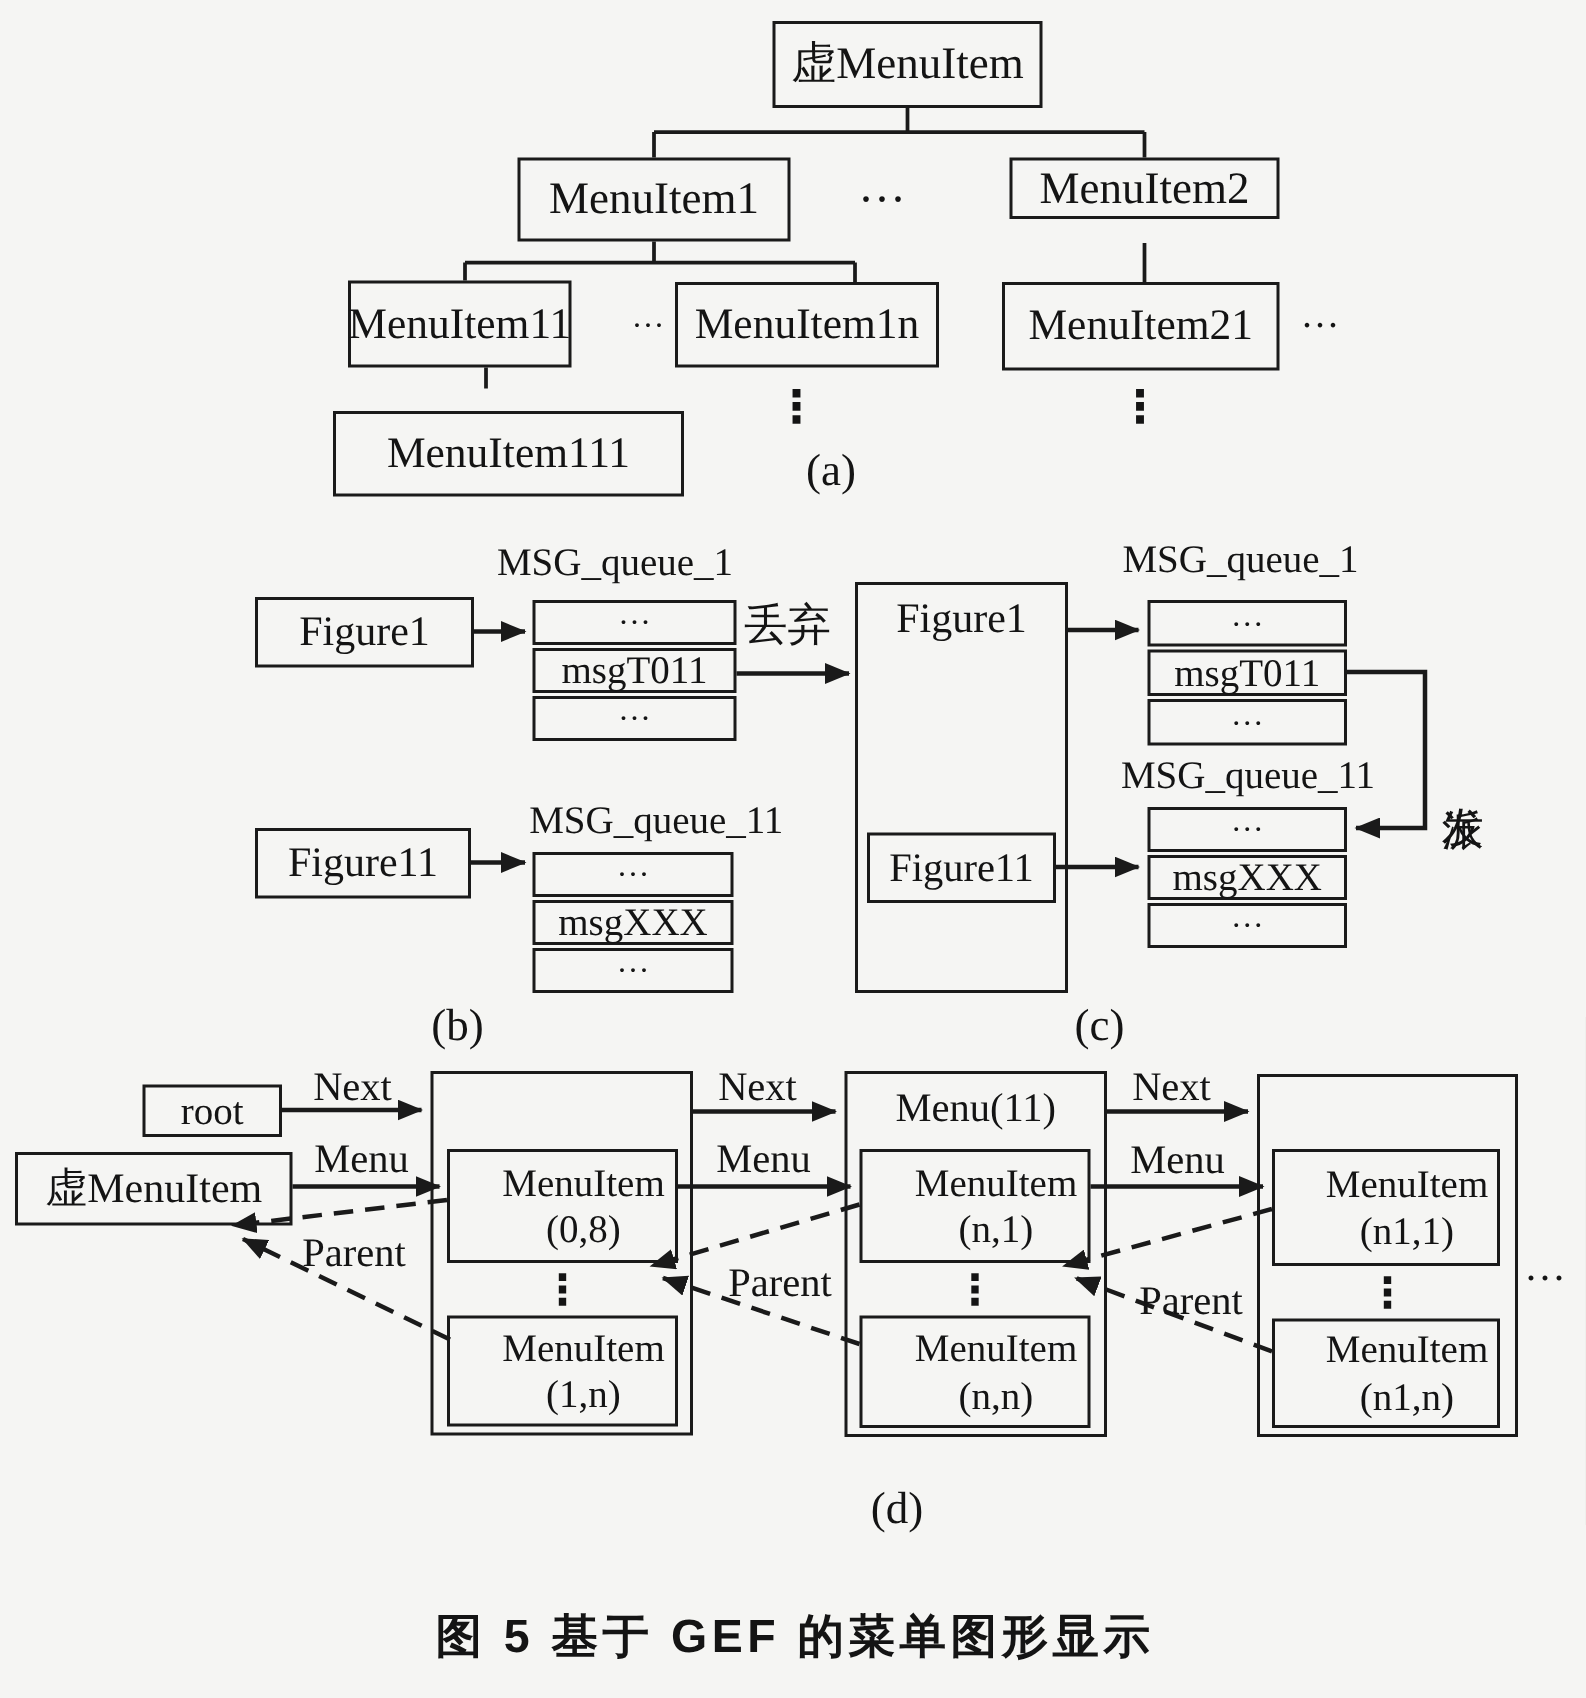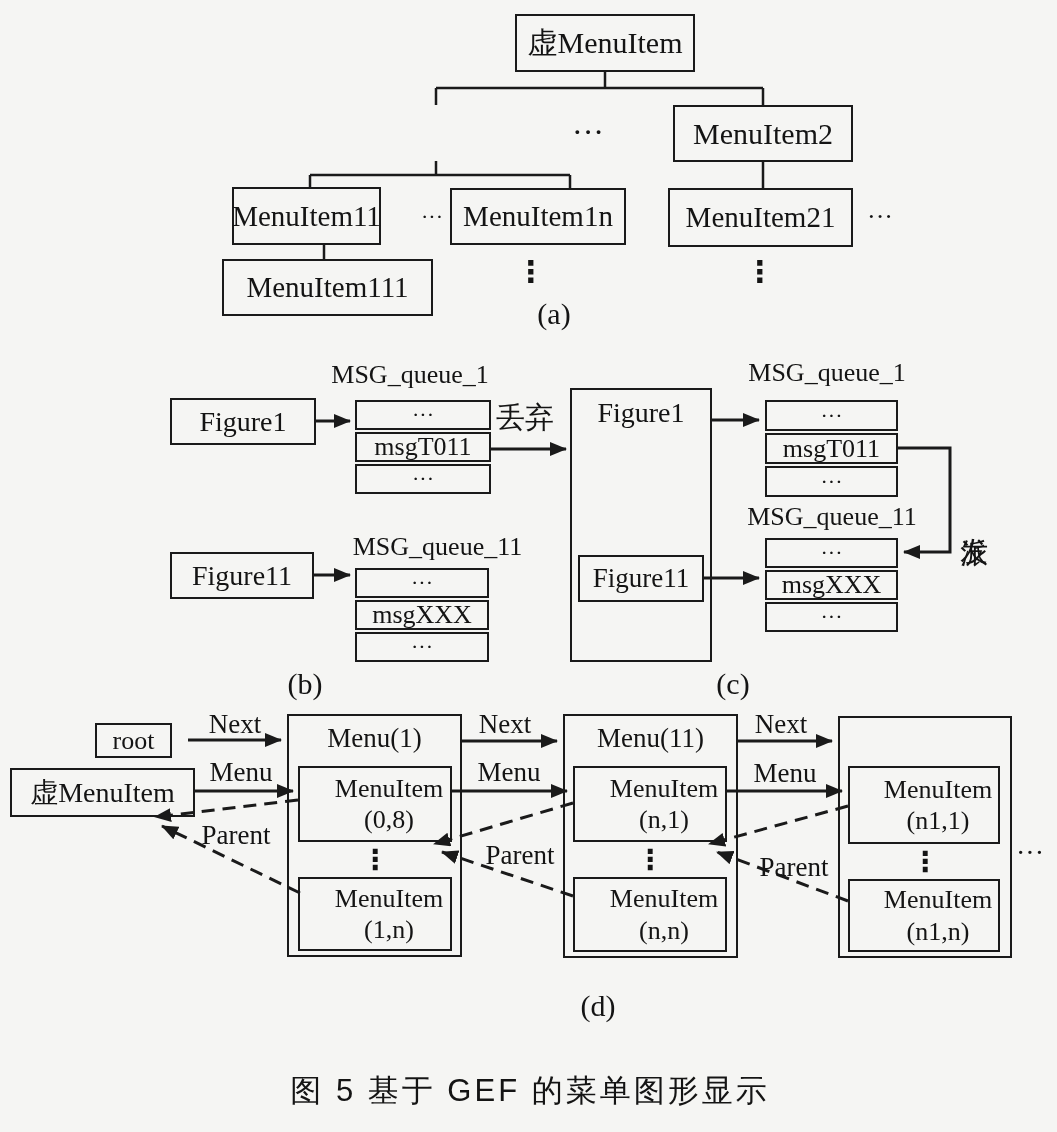--- a/index.html
+++ b/index.html
@@ -20,21 +20,21 @@
   }
   .queue{position:absolute;display:flex;flex-direction:column;gap:2px;box-sizing:border-box;}
   .queue .cell{
     flex:1;border:2px solid #1a1a1a;box-sizing:border-box;
     display:flex;align-items:center;justify-content:center;background:transparent;line-height:1;
   }
   .two-line{flex-direction:column;line-height:1.2;padding-left:28px;}
   .vdots{font-family:"DejaVu Sans",sans-serif;font-weight:bold;letter-spacing:0;}
   .vertical{writing-mode:vertical-rl;text-orientation:upright;}
   .caption{
-    font-family:"Liberation Sans","DejaVu Sans",sans-serif;font-weight:normal;letter-spacing:3px;text-align:right;
+    font-family:"Liberation Sans","DejaVu Sans",sans-serif;font-weight:bold;letter-spacing:3px;text-align:right;
   }
   svg line,svg path{stroke:#1a1a1a;fill:none;}
 </style>
 </head>
 <body>
 
 <div class="canvas">
 
   <svg class="overlay" viewBox="0 0 1057 1132">
     <defs>
@@ -81,28 +81,29 @@
       <path d="M298 800 L155 817" marker-end="url(#ah)"></path>
       <path d="M300 893 L162 826" marker-end="url(#ah)"></path>
       <path d="M573 803 L434 844" marker-end="url(#ah)"></path>
       <path d="M573 896 L442 852" marker-end="url(#ah)"></path>
       <path d="M848 806 L709 844" marker-end="url(#ah)"></path>
       <path d="M848 901 L717 852" marker-end="url(#ah)"></path>
     </g>
   </svg>
 
   <div class="box" style="left:515px;top:14px;width:180px;height:58px;font-size:30px">虚MenuItem</div>
+  <div class="box" style="left:345px;top:105px;width:182px;height:56px;font-size:30px">MenuItem1</div>
   <div class="lbl" style="left:548px;top:114px;width:80px;height:38px;font-size:32px">···</div>
-  <div class="box" style="left:673px;top:105px;width:180px;height:57px;font-size:30px">MenuItem2</div>
+  <div class="box" style="left:673px;top:105px;width:180px;height:41px;font-size:30px">MenuItem2</div>
   <div class="box" style="left:232px;top:187px;width:149px;height:58px;font-size:29px">MenuItem11</div>
   <div class="lbl" style="left:411px;top:200px;width:42px;height:34px;font-size:22px">···</div>
   <div class="box" style="left:450px;top:188px;width:176px;height:57px;font-size:29px">MenuItem1n</div>
   <div class="box" style="left:668px;top:188px;width:185px;height:59px;font-size:29px">MenuItem21</div>
   <div class="lbl" style="left:854px;top:200px;width:52px;height:34px;font-size:26px">···</div>
-  <div class="box" style="left:222px;top:259px;width:211px;height:57px;font-size:29px">MenuItem111</div>
+  <div class="box" style="left:222px;top:274px;width:234px;height:57px;font-size:29px">MenuItem111</div>
   <div class="lbl vdots" style="left:513px;top:247px;width:36px;height:50px;font-size:30px">⋮</div>
   <div class="lbl vdots" style="left:742px;top:247px;width:36px;height:50px;font-size:30px">⋮</div>
   <div class="lbl" style="left:518px;top:294px;width:72px;height:40px;font-size:30px">(a)</div>
 
   <div class="lbl" style="left:305px;top:360px;width:210px;height:30px;font-size:26px">MSG_queue_1</div>
   <div class="box" style="left:170px;top:398px;width:146px;height:47px;font-size:28px">Figure1</div>
   <div class="queue" style="left:355px;top:400px;width:136px;height:94px">
     <div class="cell" style="font-size:22px">···</div>
     <div class="cell" style="font-size:26px">msgT011</div>
     <div class="cell" style="font-size:22px">···</div>
@@ -128,28 +129,27 @@
   <div class="lbl vertical" style="left:954px;top:476px;width:40px;height:80px;font-size:28px">派发</div>
   <div class="lbl" style="left:712px;top:502px;width:240px;height:30px;font-size:26px">MSG_queue_11</div>
   <div class="box" style="left:578px;top:555px;width:126px;height:47px;font-size:27px">Figure11</div>
   <div class="queue" style="left:765px;top:538px;width:133px;height:94px">
     <div class="cell" style="font-size:22px">···</div>
     <div class="cell" style="font-size:26px">msgXXX</div>
     <div class="cell" style="font-size:22px">···</div>
   </div>
   <div class="lbl" style="left:696px;top:664px;width:74px;height:40px;font-size:30px">(c)</div>
 
-  <div class="box" style="left:95px;top:723px;width:77px;height:35px;font-size:26px">root</div>
+  <div class="box" style="left:95px;top:723px;width:93px;height:35px;font-size:26px">root</div>
   <div class="lbl" style="left:196px;top:708px;width:78px;height:32px;font-size:27px">Next</div>
   <div class="box" style="left:10px;top:768px;width:185px;height:49px;font-size:28px">虚MenuItem</div>
   <div class="lbl" style="left:200px;top:756px;width:82px;height:32px;font-size:27px">Menu</div>
   <div class="lbl" style="left:186px;top:818px;width:100px;height:34px;font-size:27px">Parent</div>
 
   <div class="frame" style="left:287px;top:714px;width:175px;height:243px"></div>
-  <div class="lbl" style="left:293px;top:722px;width:163px;height:32px;font-size:27px">Menu(1)</div>
   <div class="box two-line" style="left:298px;top:766px;width:154px;height:76px;font-size:26px">
     <span>MenuItem</span>
     <span>(0,8)</span>
   </div>
   <div class="lbl vdots" style="left:360px;top:840px;width:30px;height:40px;font-size:28px">⋮</div>
   <div class="box two-line" style="left:298px;top:877px;width:154px;height:74px;font-size:26px">
     <span>MenuItem</span>
     <span>(1,n)</span>
   </div>
   <div class="lbl" style="left:466px;top:708px;width:78px;height:32px;font-size:27px">Next</div>

